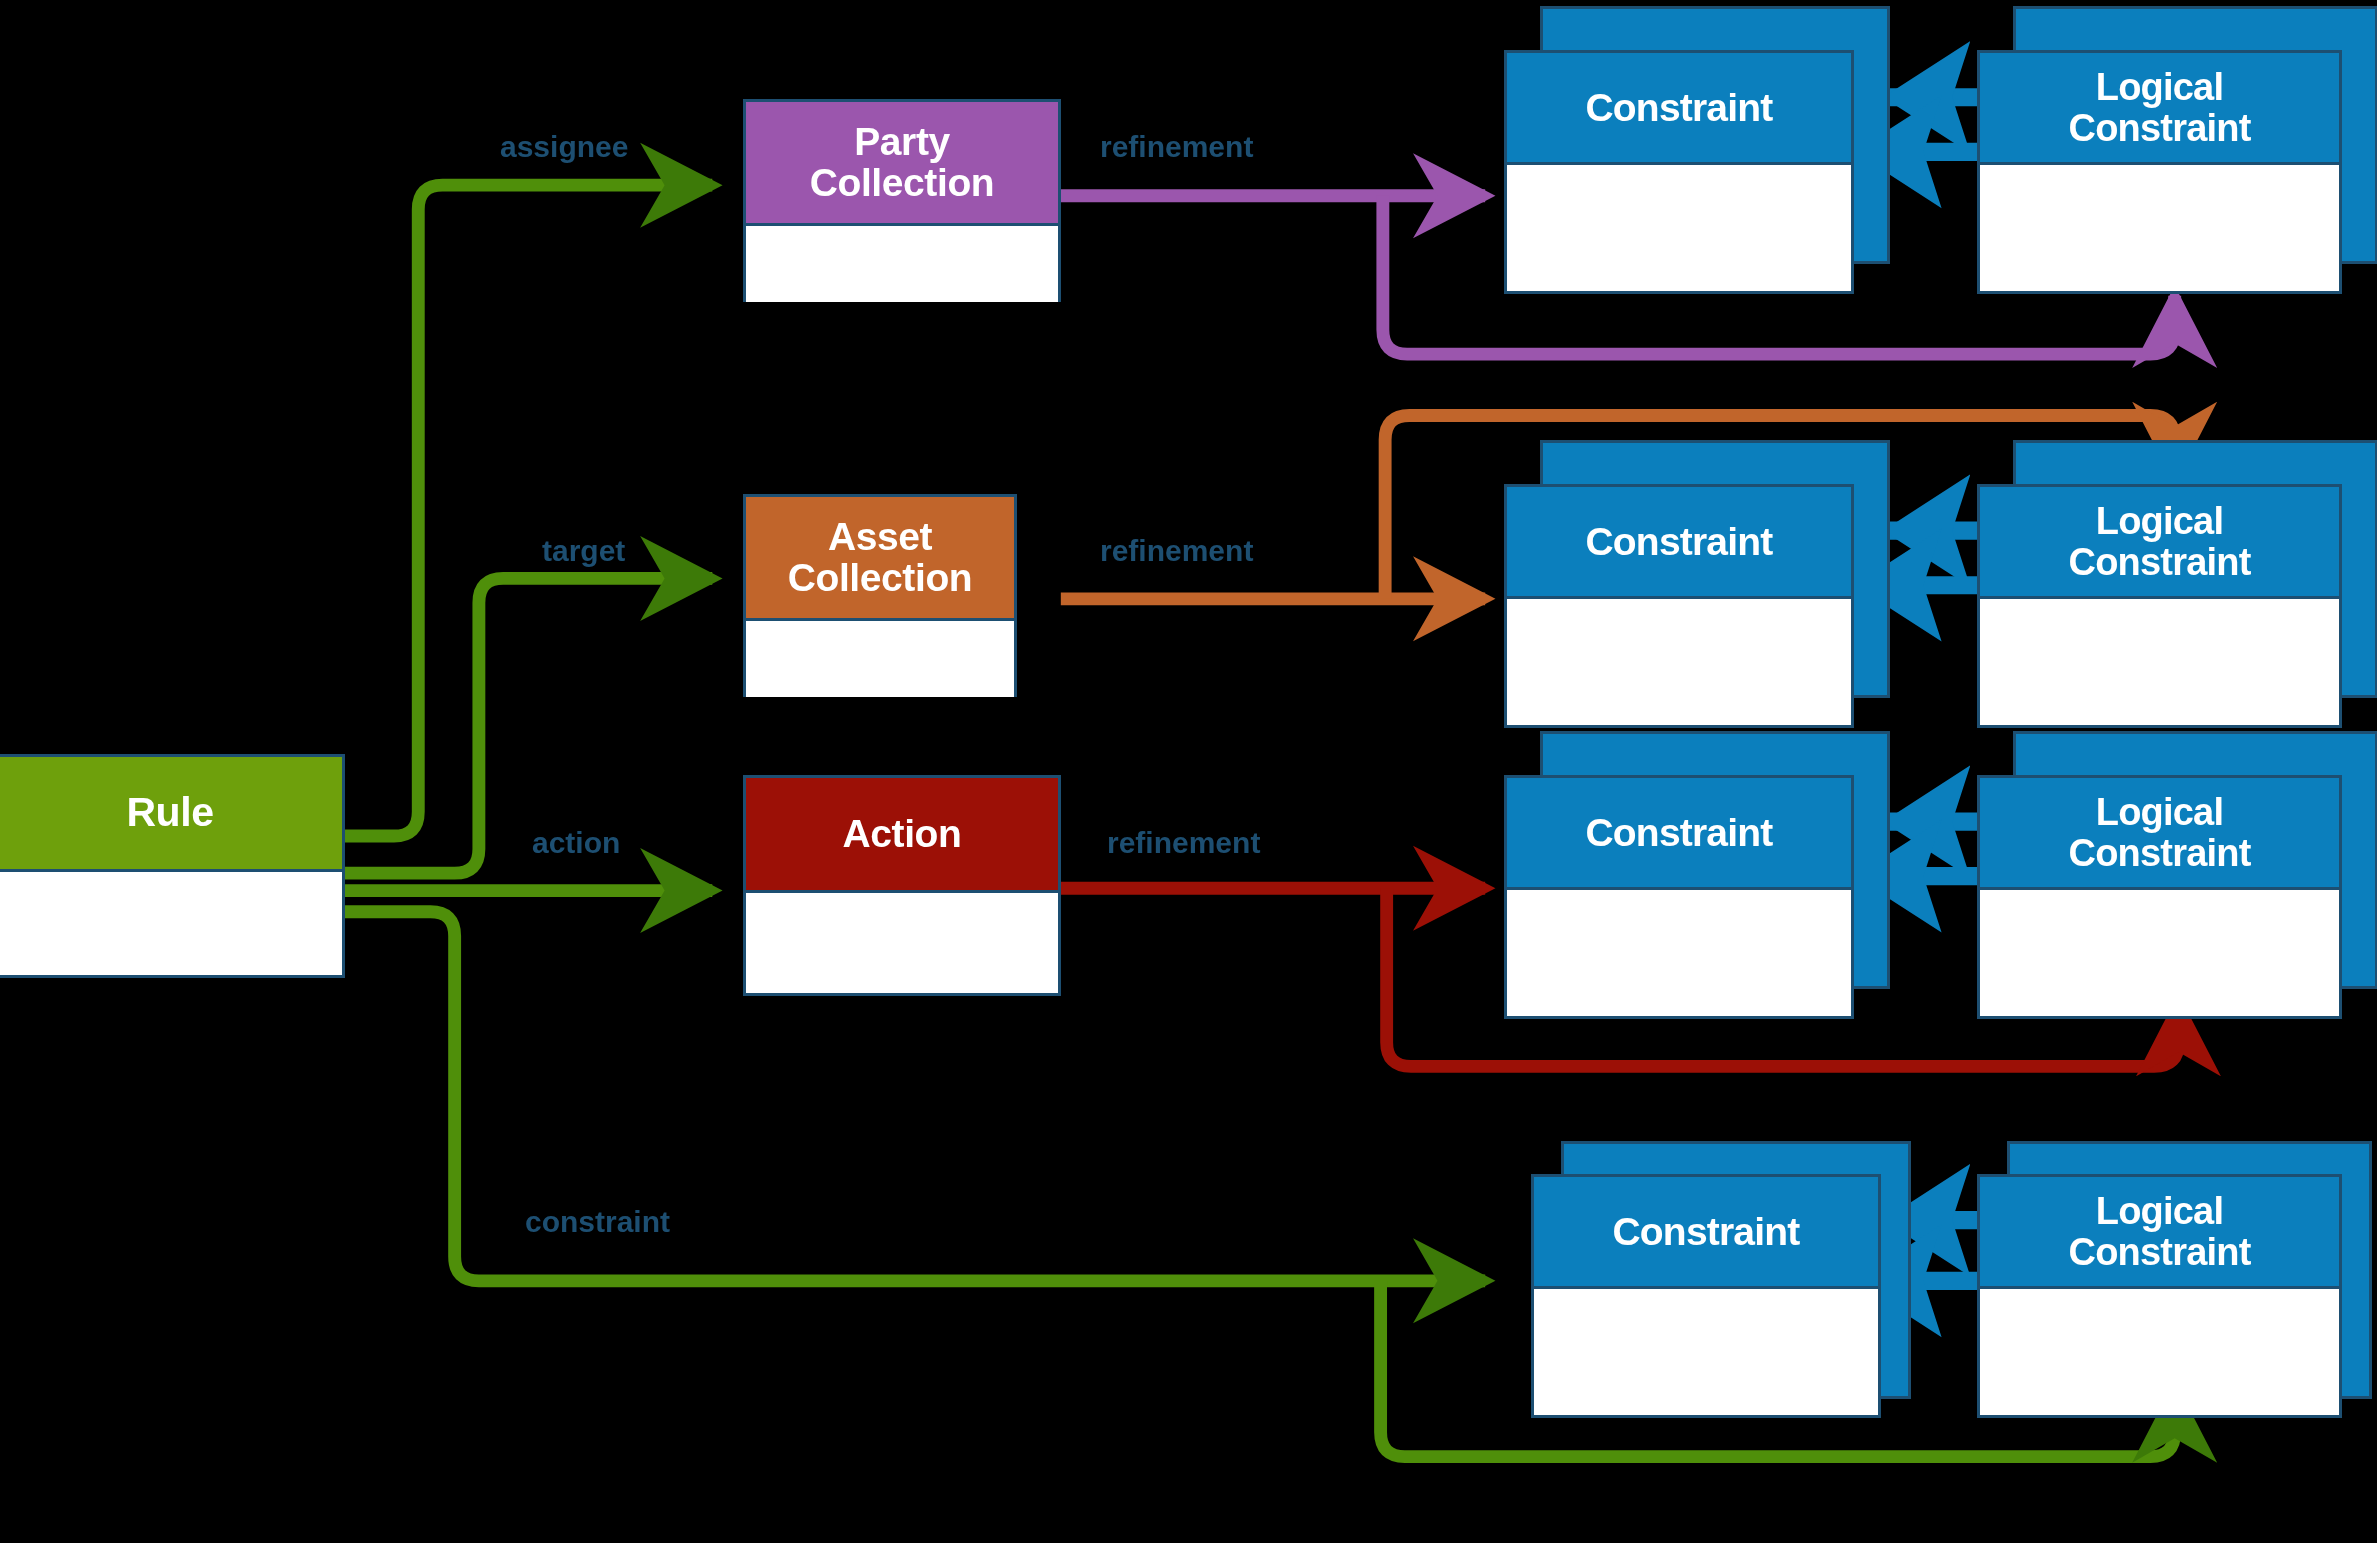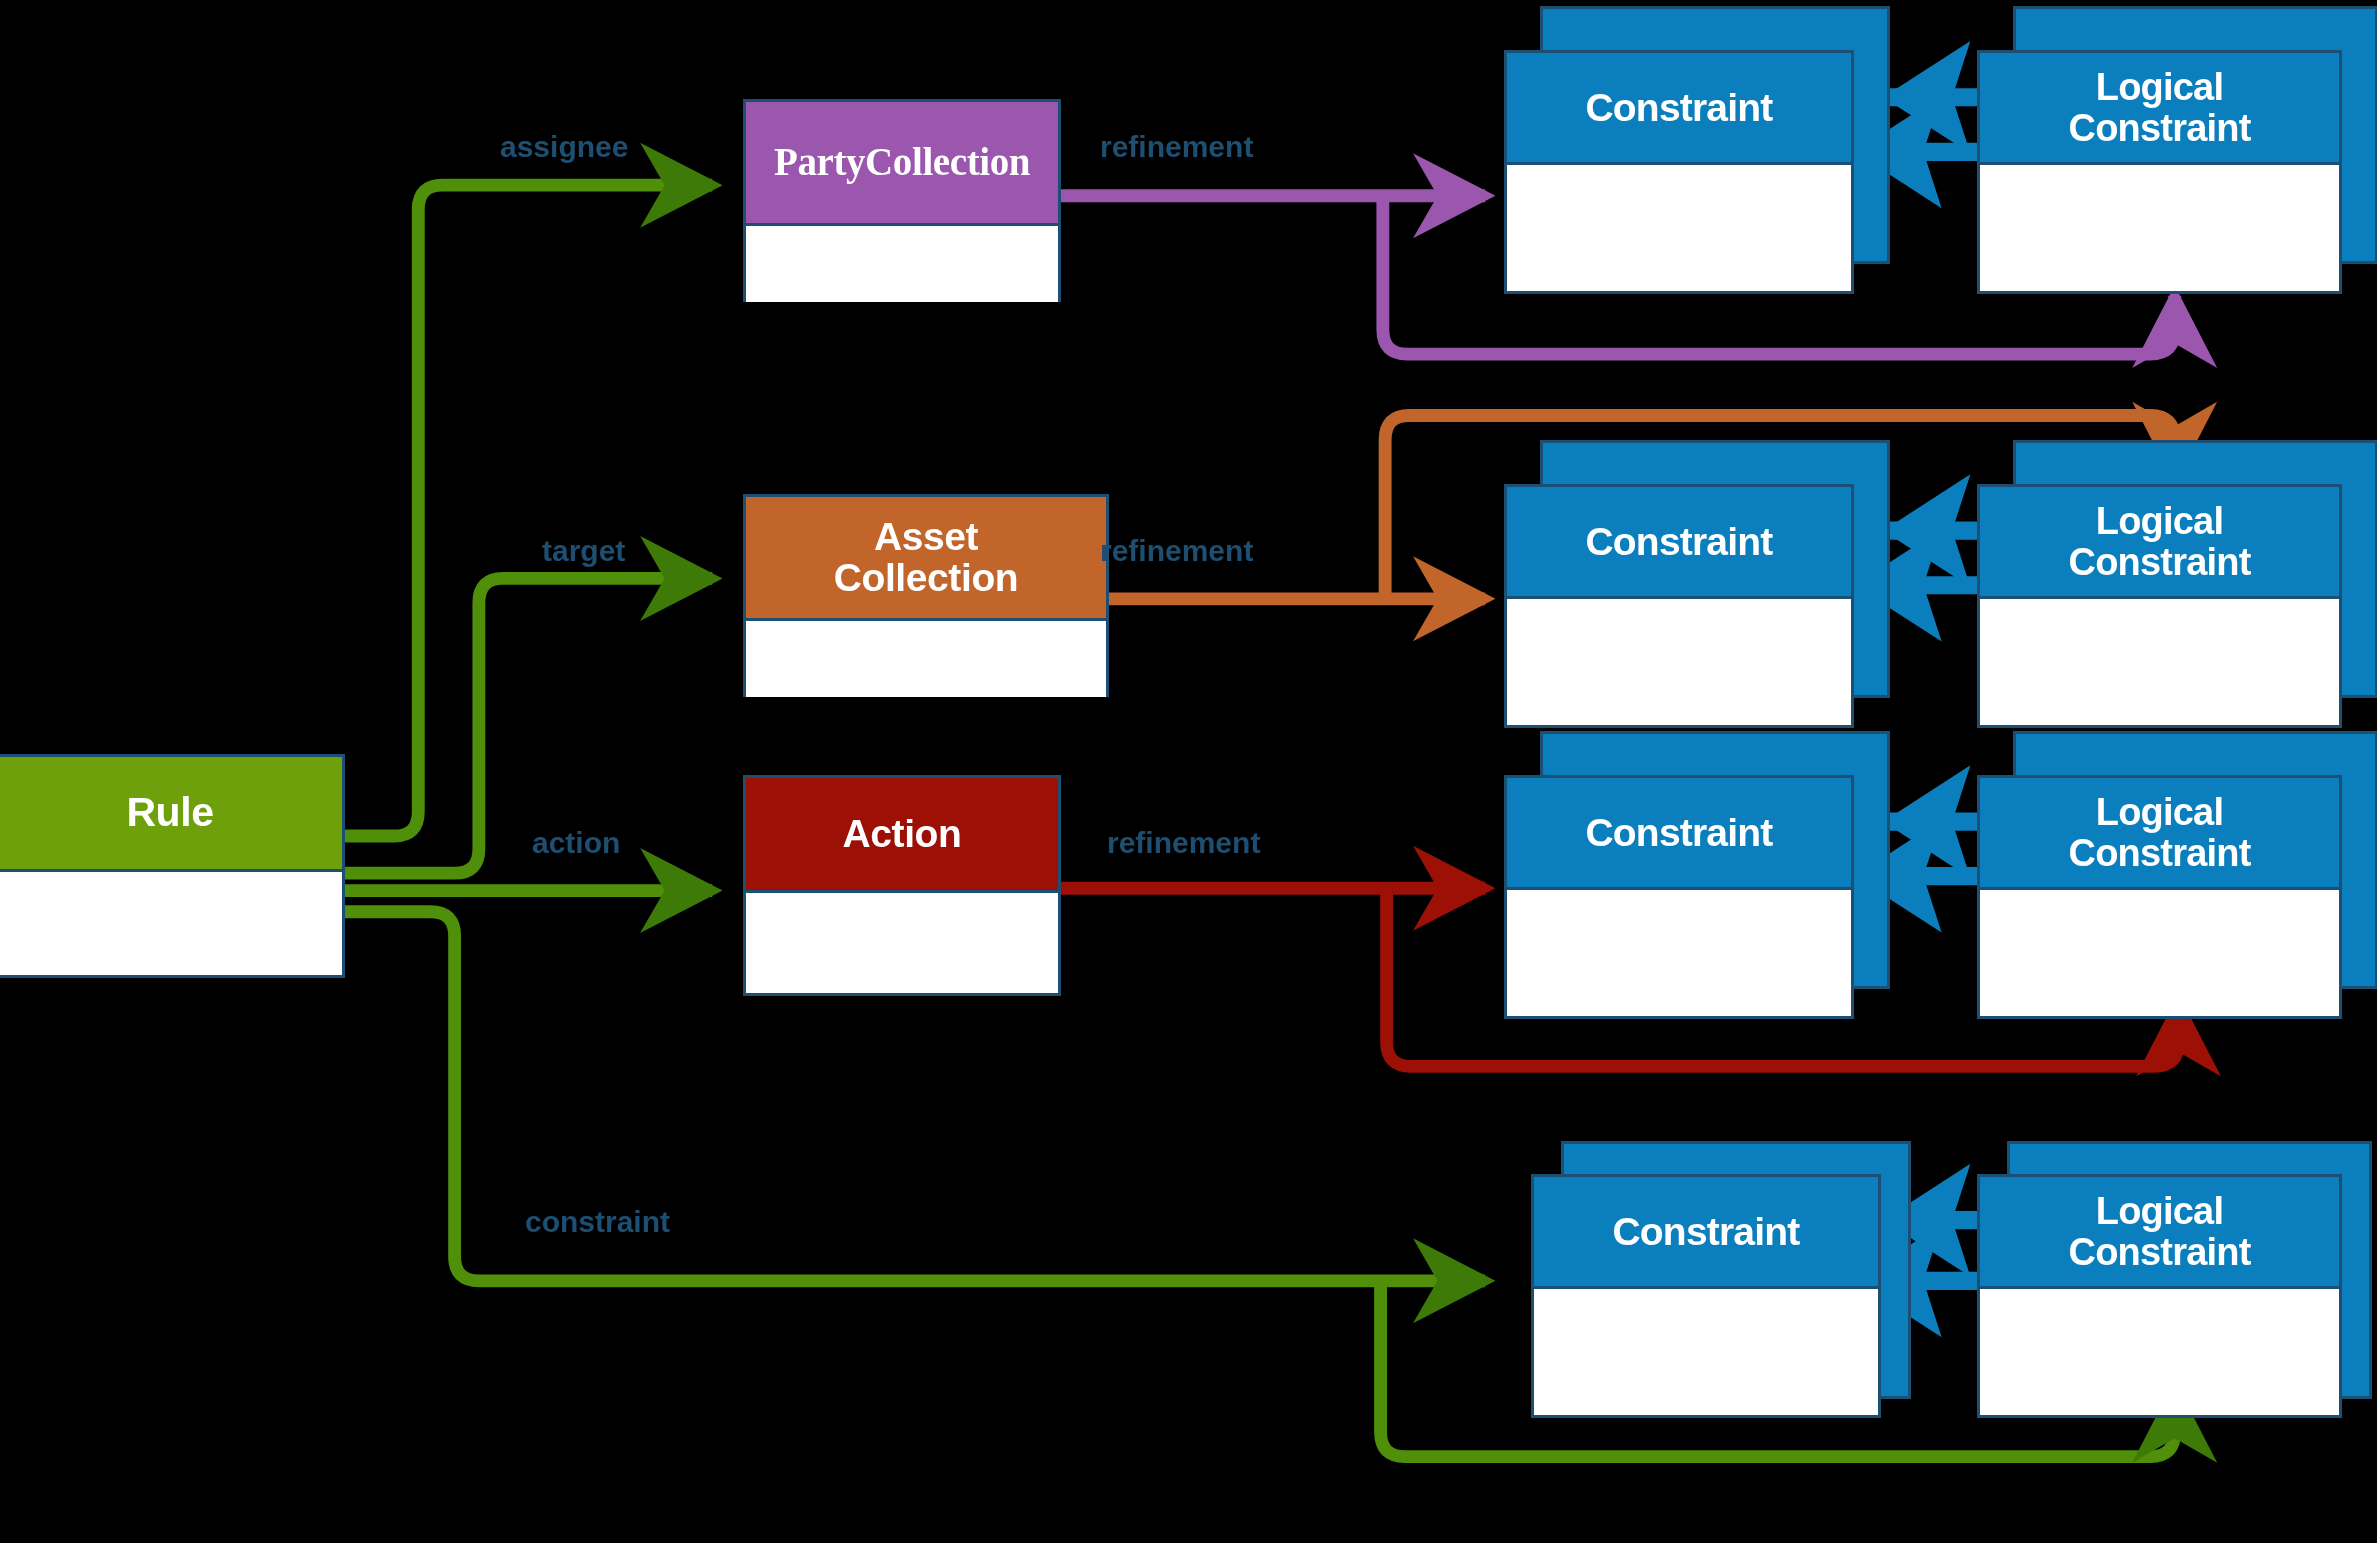--- a/index.html
+++ b/index.html
@@ -111,28 +111,28 @@
   </svg>
 
   <div class="node" style="left:-4.5px;top:754px;width:349px;height:224px;">
     <div class="hdr" style="height:115px;background:#6ea00c;font-size:41px;">
       <span>Rule</span>
     </div>
     <div class="body" style="height:101px;"></div>
   </div>
 
   <div class="node" style="left:743px;top:99px;width:318px;height:203px;">
-    <div class="hdr" style="height:124px;background:#9b56ad;font-size:39px;flex-direction:row;font-family:Liberation Serif, serif;">
+    <div class="hdr" style="height:124px;background:#9b56ad;font-size:39px;flex-direction:column;">
       <span>Party</span>
       <span>Collection</span>
     </div>
     <div class="body" style="height:76px;"></div>
   </div>
 
-  <div class="node" style="left:743px;top:494px;width:366px;height:203px;">
+  <div class="node" style="left:743px;top:494px;width:274px;height:203px;">
     <div class="hdr" style="height:124px;background:#c1652b;font-size:39px;flex-direction:column;">
       <span>Asset</span>
       <span>Collection</span>
     </div>
     <div class="body" style="height:76px;"></div>
   </div>
 
   <div class="node" style="left:743px;top:775px;width:318px;height:221px;">
     <div class="hdr" style="height:115px;background:#9c1006;font-size:39px;">
       <span>Action</span>

